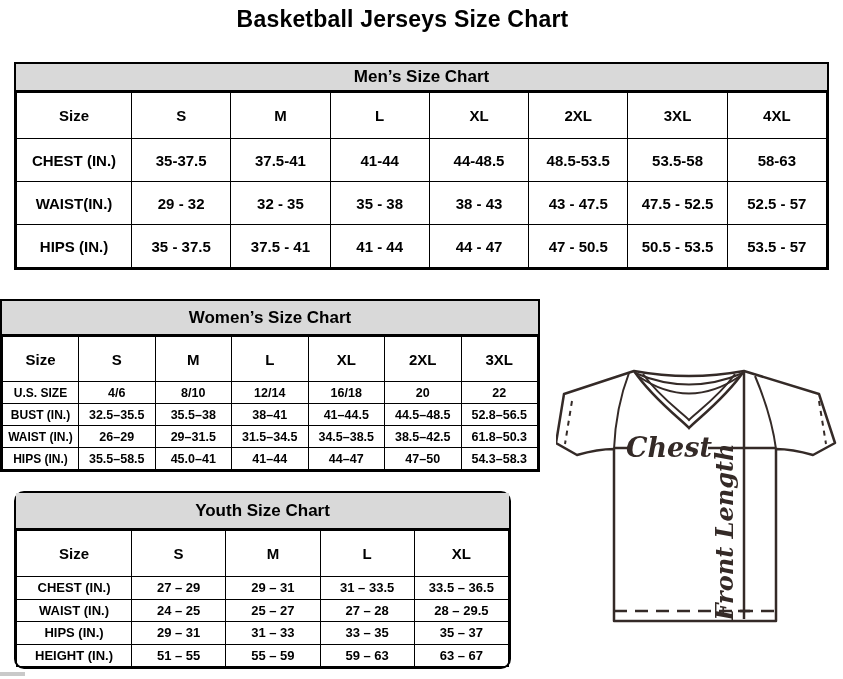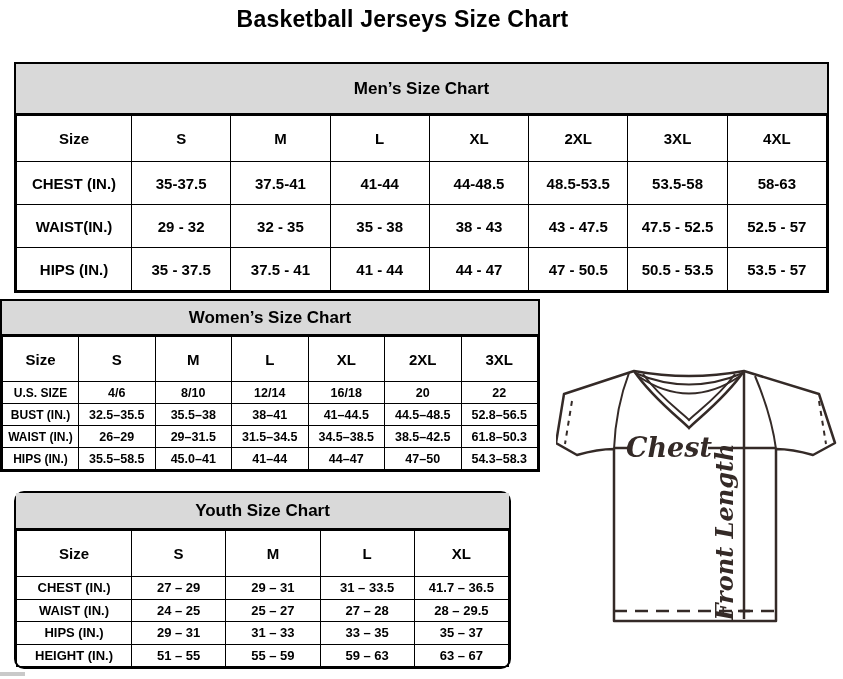--- a/index.html
+++ b/index.html
@@ -23,21 +23,21 @@
   }
   .size-table table {
     border-collapse:collapse; table-layout:fixed; width:100%;
     font-weight:bold;
   }
   .size-table th, .size-table td {
     border:1px solid #000; text-align:center; padding:0; vertical-align:middle;
   }
   
   .men { left:14px; top:62px; width:815px; }
-  .men .band { height:51px; }
+  .men .band { height:28px; }
   .men thead tr { height:46px; font-size:15px; }
   .men tbody tr { height:43px; font-size:15px; }
   .men .label-col { width:115px; }
   
   .women { left:0; top:299px; width:540px; }
   .women .band { height:35px; }
   .women thead tr { height:45px; font-size:15px; }
   .women tbody tr { height:22px; font-size:12.5px; }
   .women .label-col { width:76px; }
   .women tbody th { font-size:12px; }
@@ -182,21 +182,21 @@
             <th>L</th>
             <th>XL</th>
           </tr>
         </thead>
       <tbody>
           <tr>
             <th class="label-col">CHEST (IN.)</th>
             <td>27 – 29</td>
             <td>29 – 31</td>
             <td>31 – 33.5</td>
-            <td>41.7 – 36.5</td>
+            <td>33.5 – 36.5</td>
           </tr>
           <tr>
             <th class="label-col">WAIST (IN.)</th>
             <td>24 – 25</td>
             <td>25 – 27</td>
             <td>27 – 28</td>
             <td>28 – 29.5</td>
           </tr>
           <tr>
             <th class="label-col">HIPS (IN.)</th>

